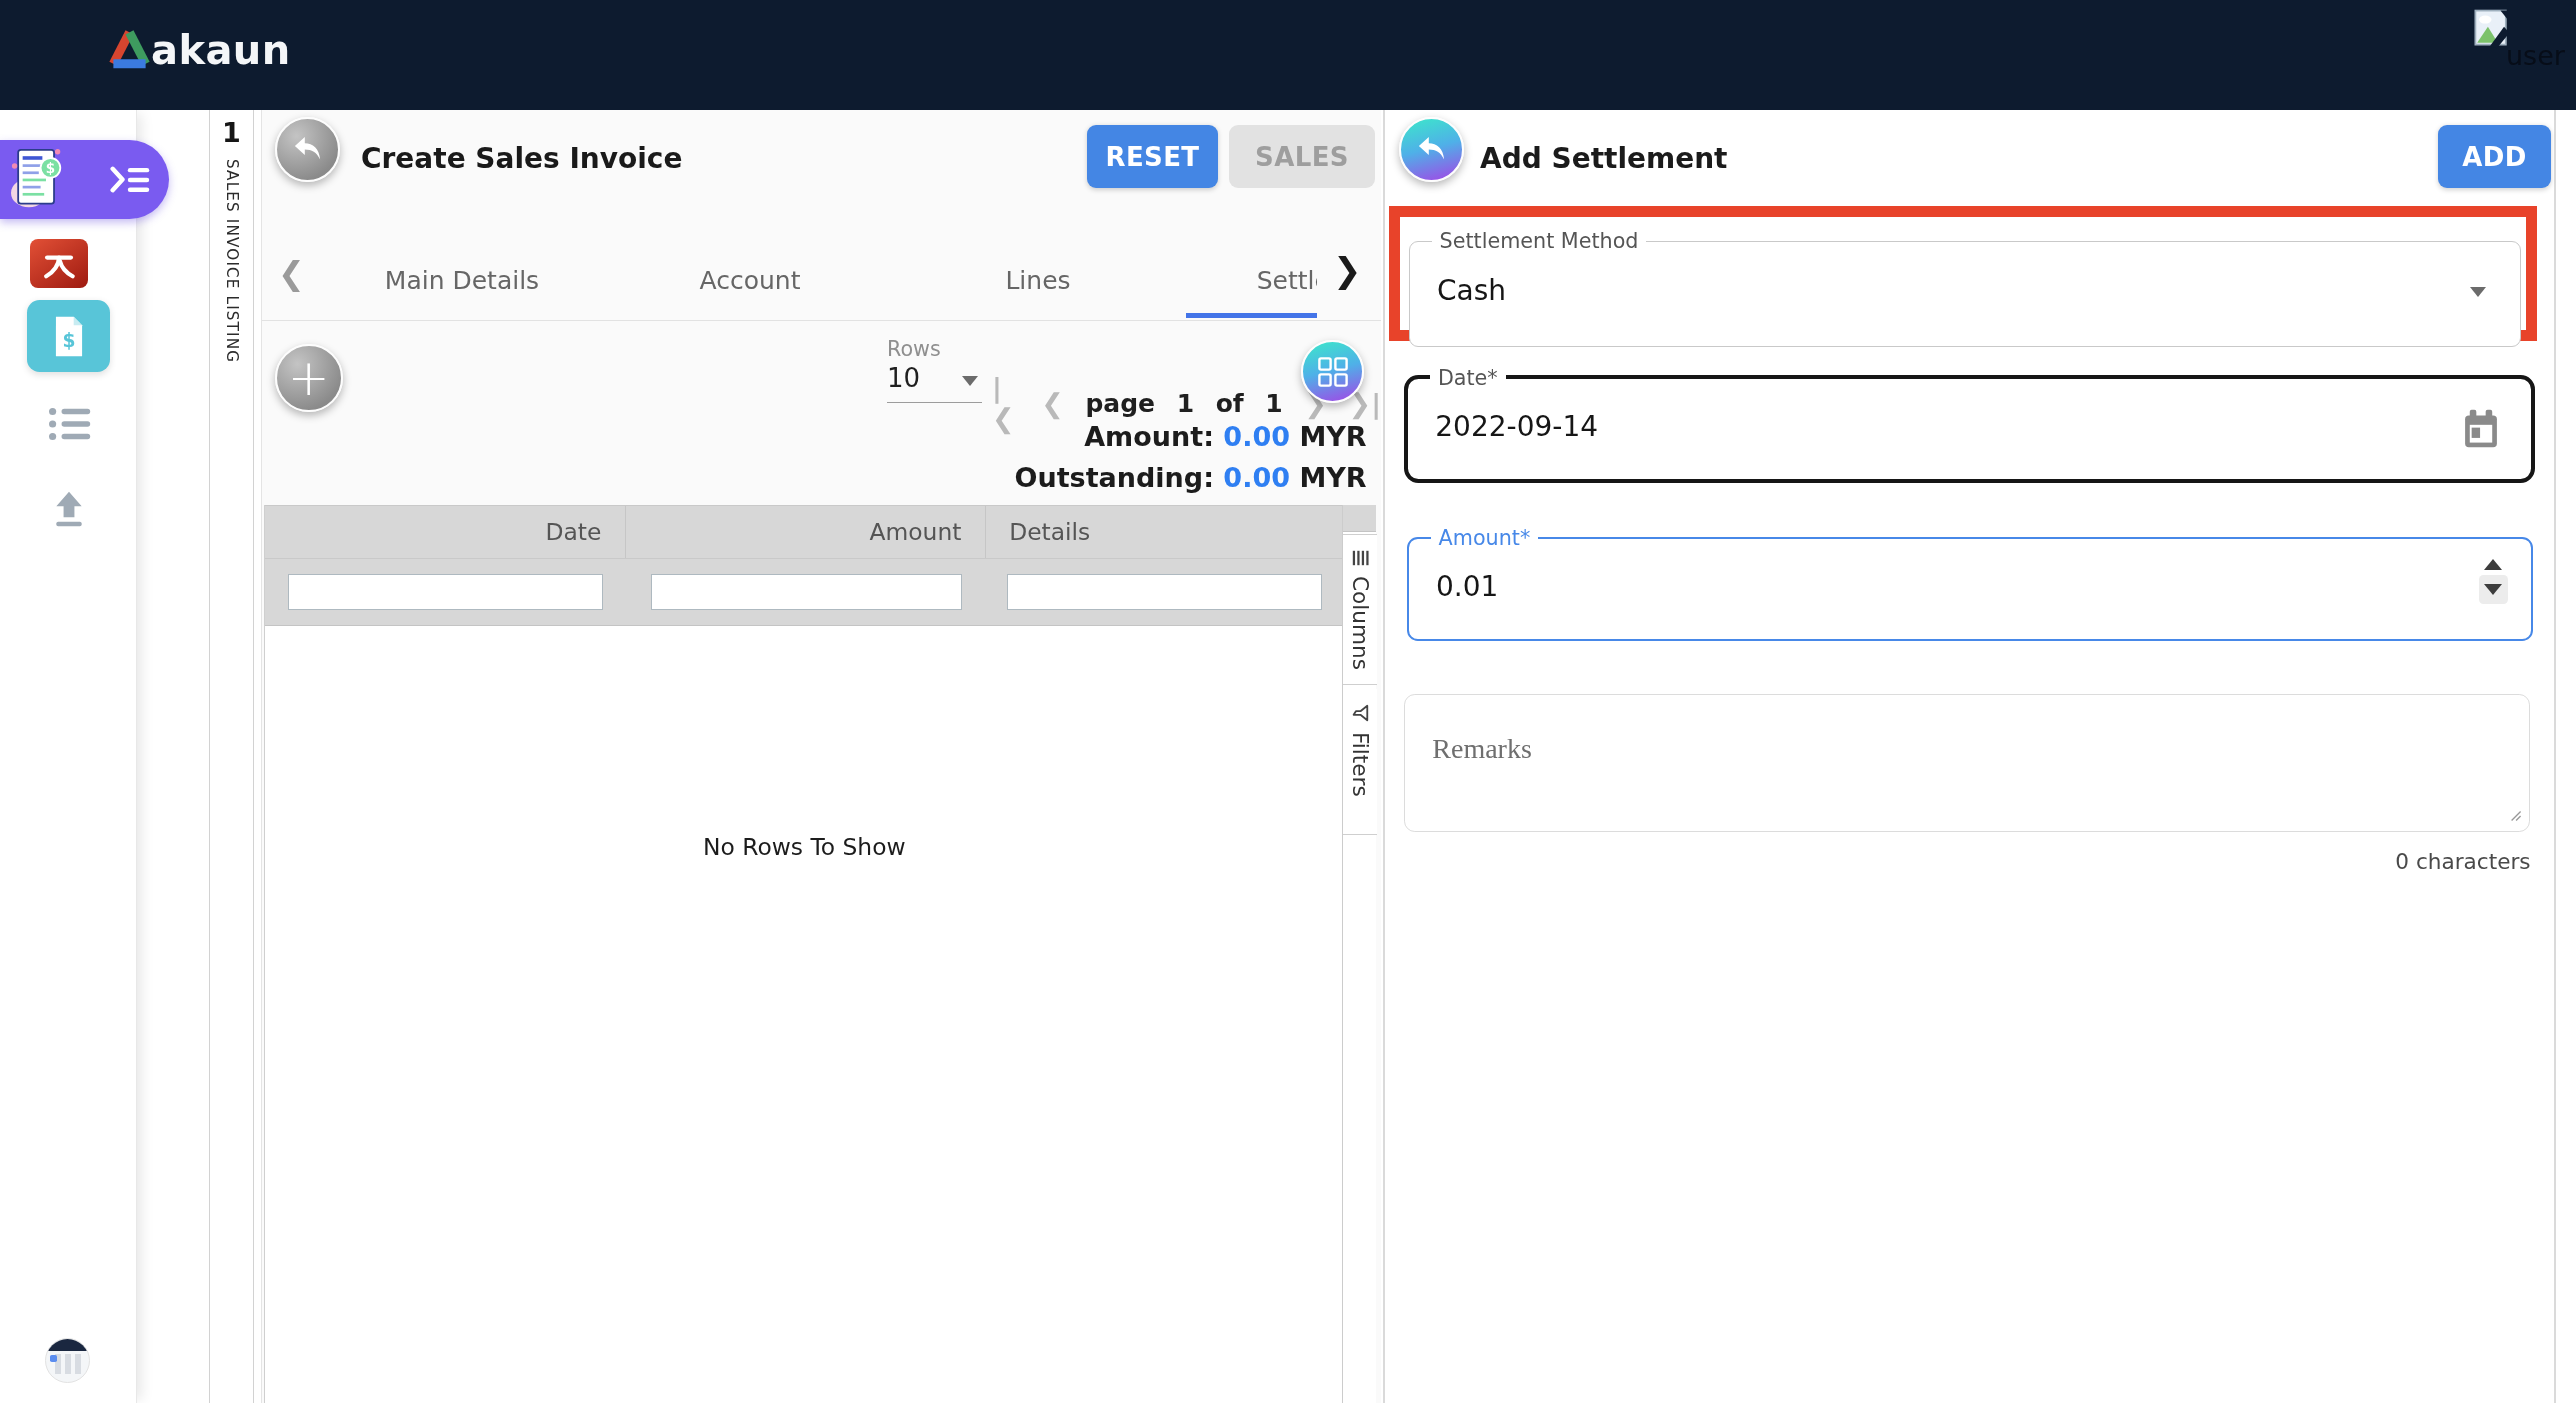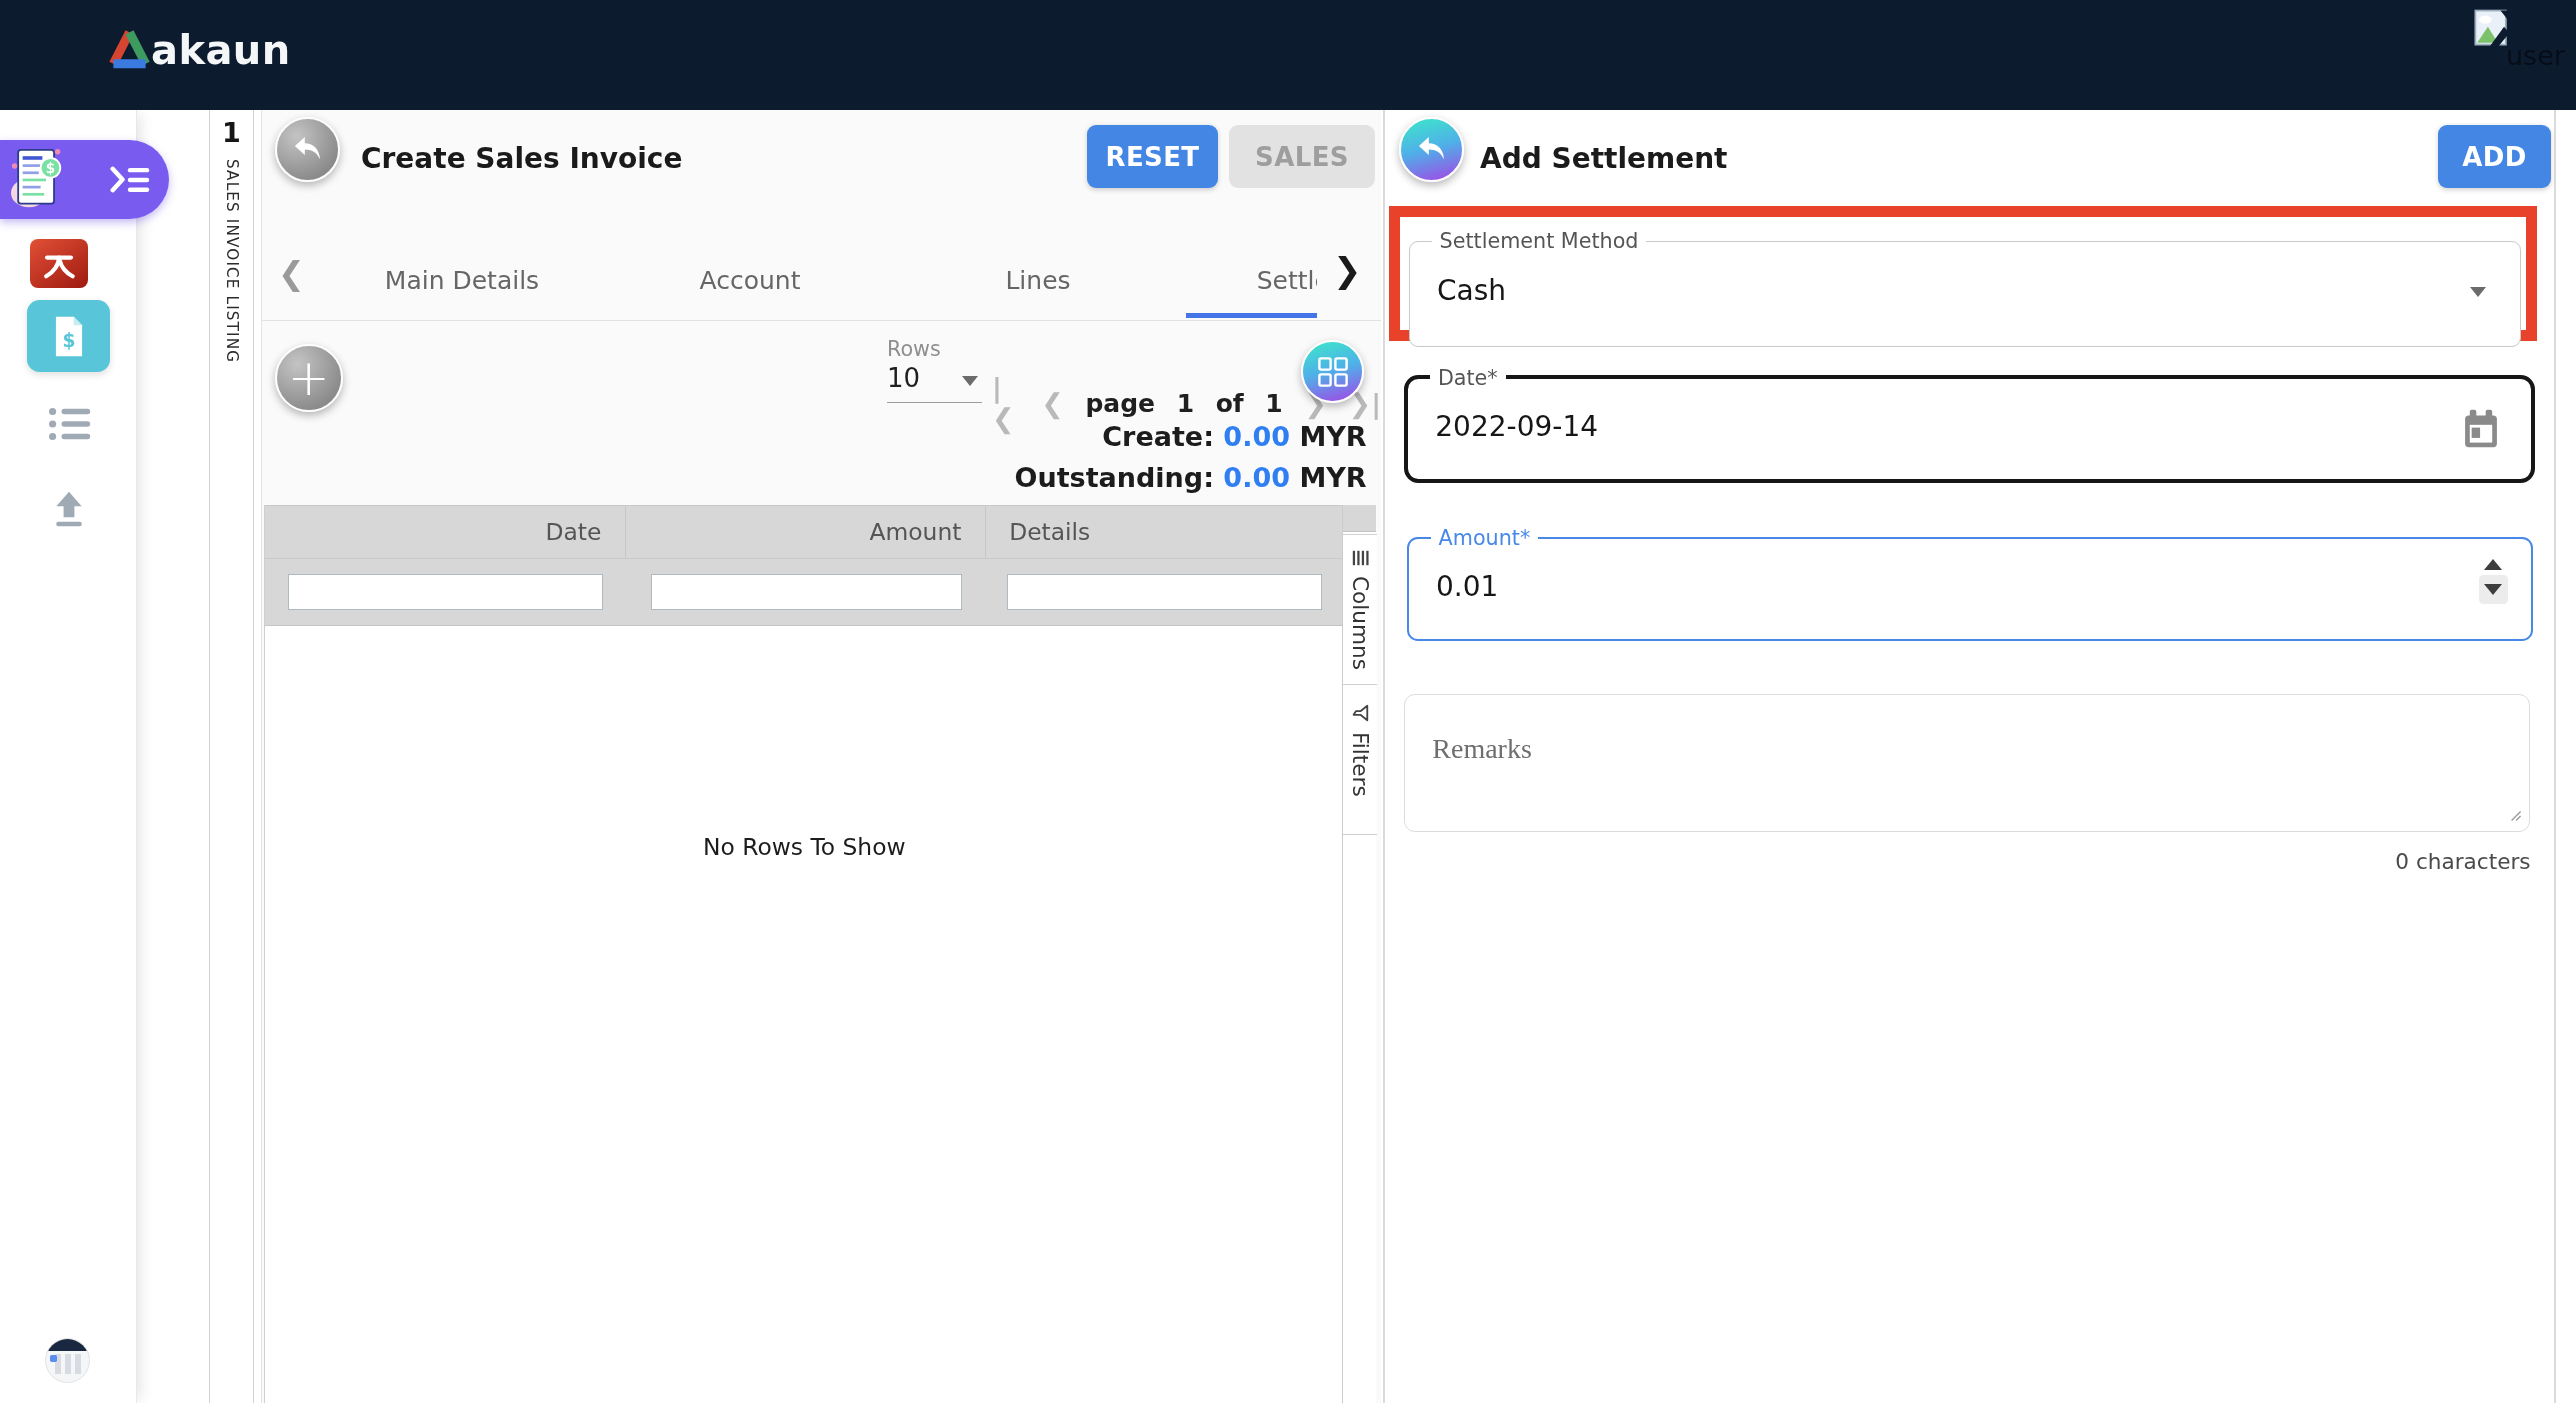--- a/index.html
+++ b/index.html
@@ -292,21 +292,21 @@
     <div class="circle-btn grad-tp grid-btn">
       <svg width="32" height="32" viewBox="0 0 40 40">
         <rect x="3" y="3" width="14" height="14" rx="2" fill="none" stroke="#FFFFFF" stroke-width="3"></rect>
         <rect x="23" y="3" width="14" height="14" rx="2" fill="none" stroke="#FFFFFF" stroke-width="3"></rect>
         <rect x="3" y="23" width="14" height="14" rx="2" fill="none" stroke="#FFFFFF" stroke-width="3"></rect>
         <rect x="23" y="23" width="14" height="14" rx="2" fill="none" stroke="#FFFFFF" stroke-width="3"></rect>
       </svg>
     </div>
 
     <div class="total-line">
-      <span>Create:</span>
+      <span>Amount:</span>
       <span class="val">0.00</span>
       <span class="cur">MYR</span>
     </div>
     <div class="total-line out-line">
       <span>Outstanding:</span>
       <span class="val">0.00</span>
       <span class="cur">MYR</span>
     </div>
 
     <div class="grid-table">

